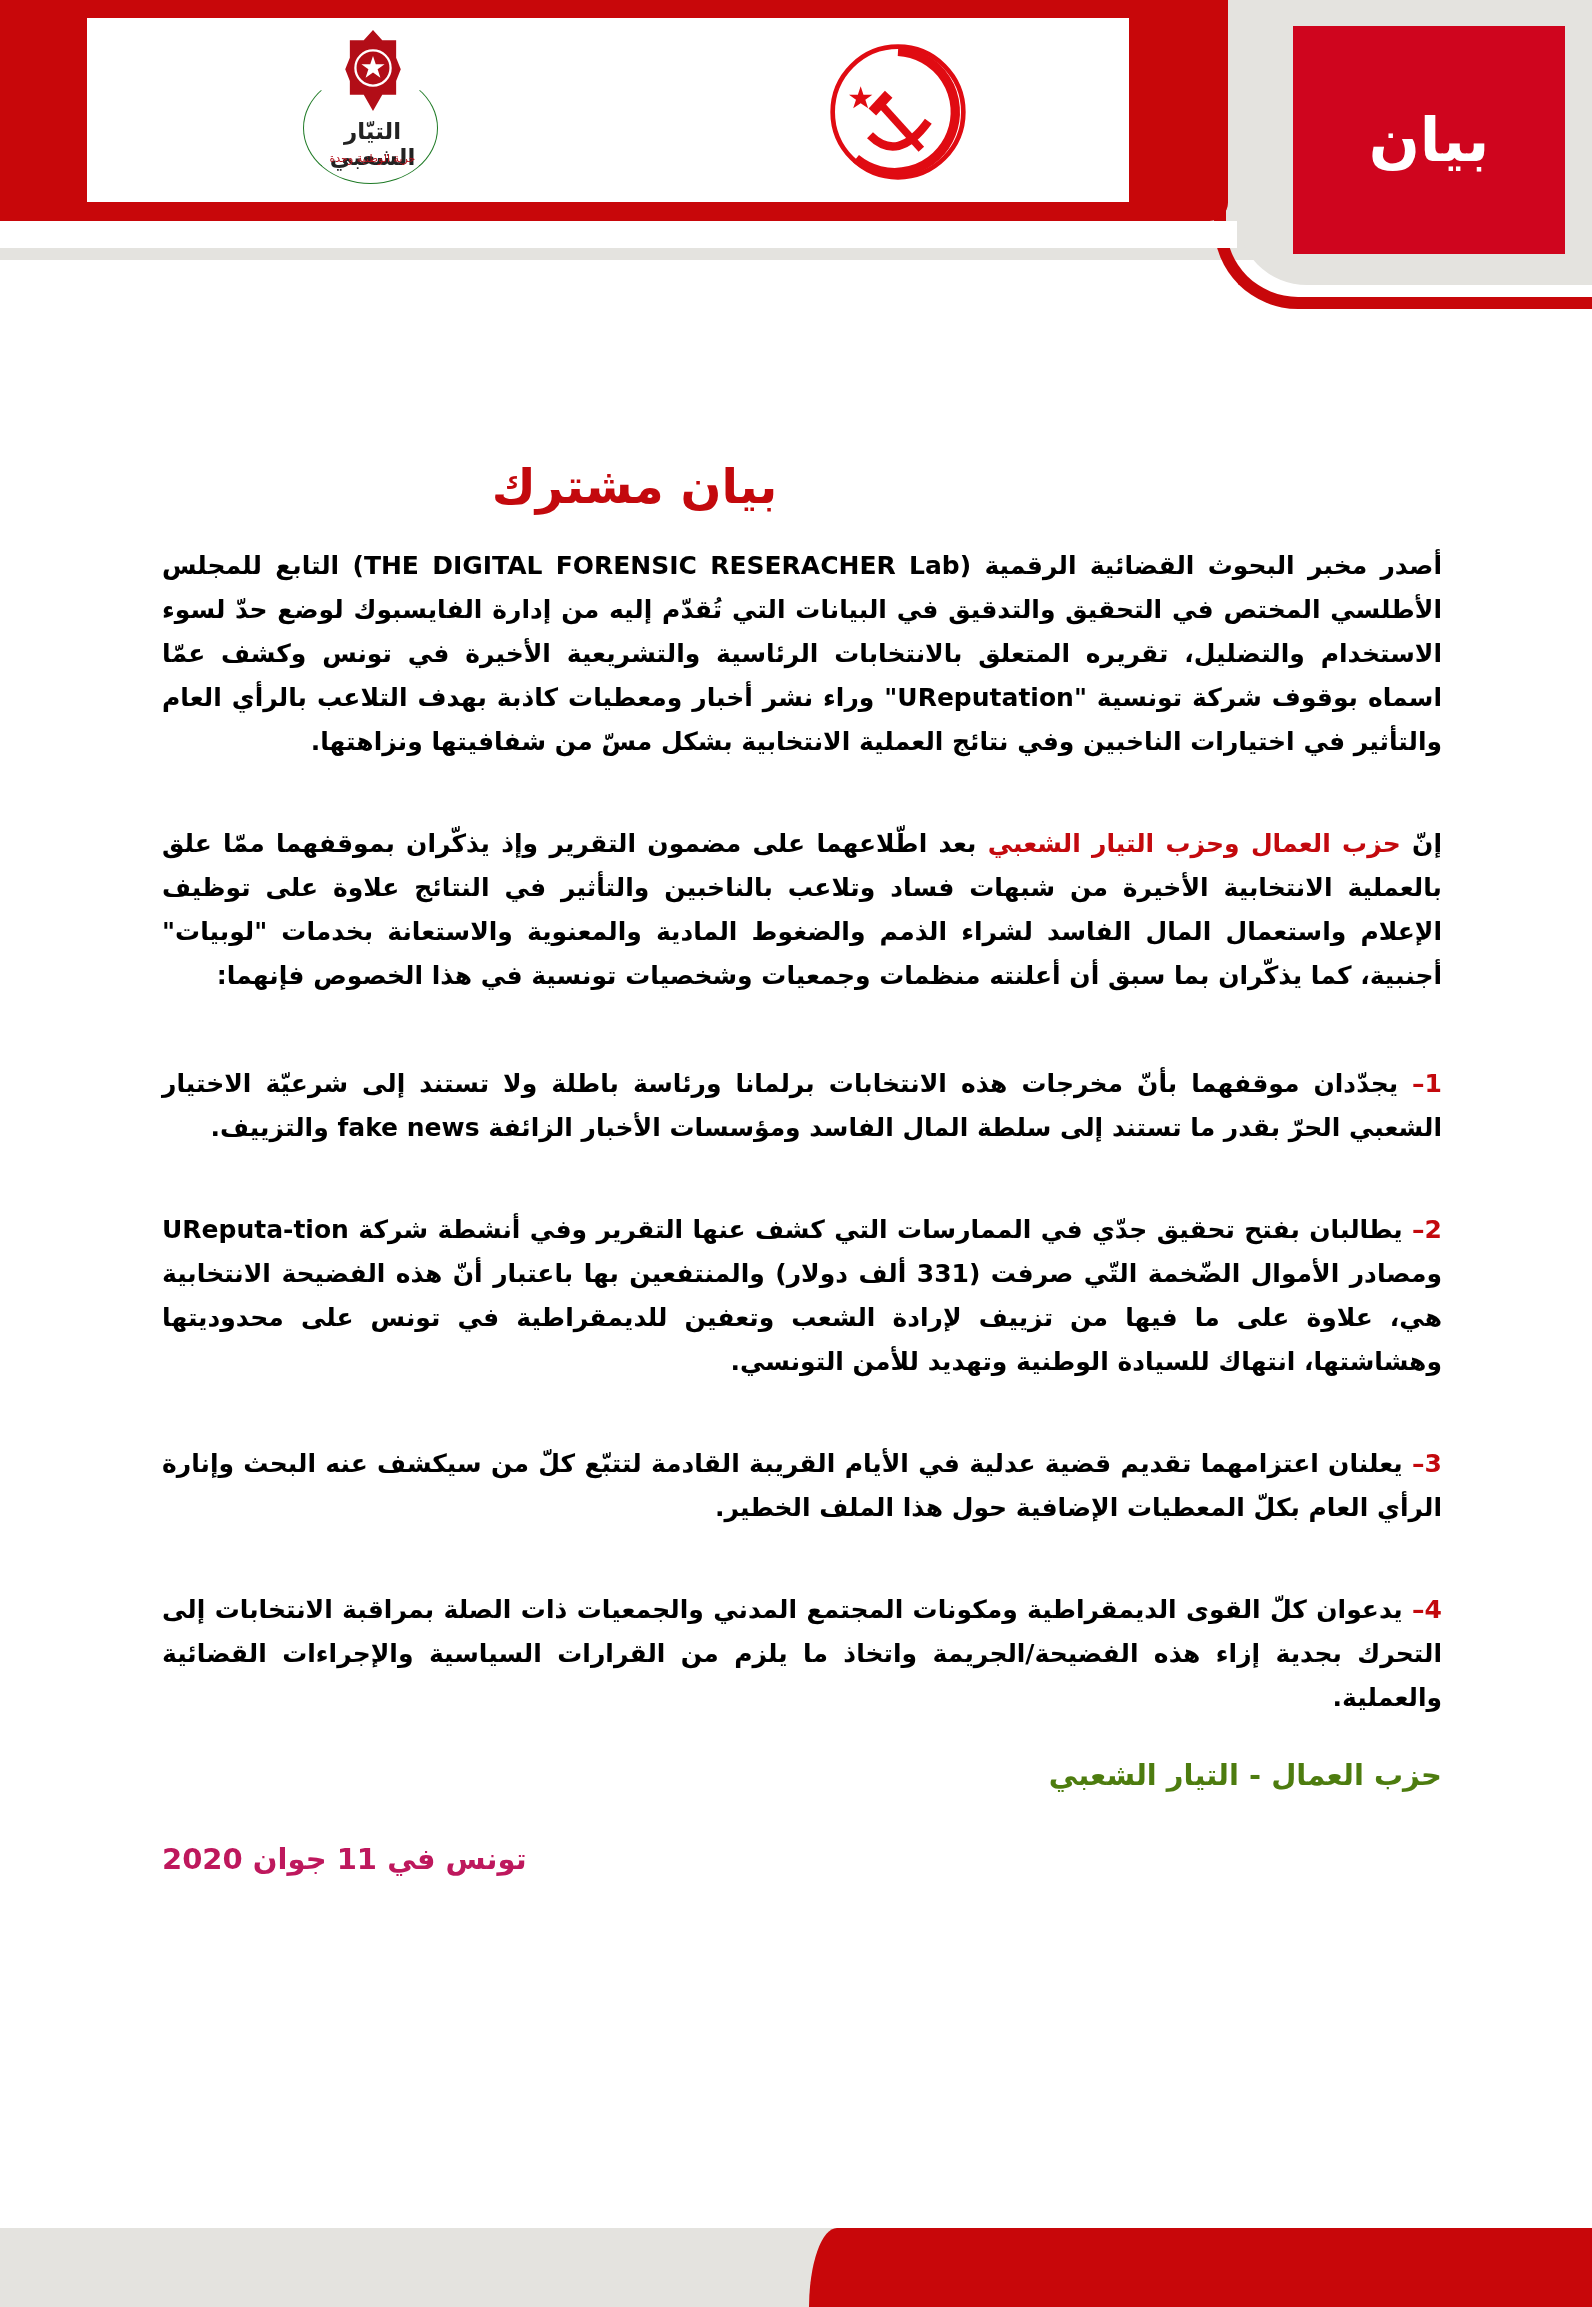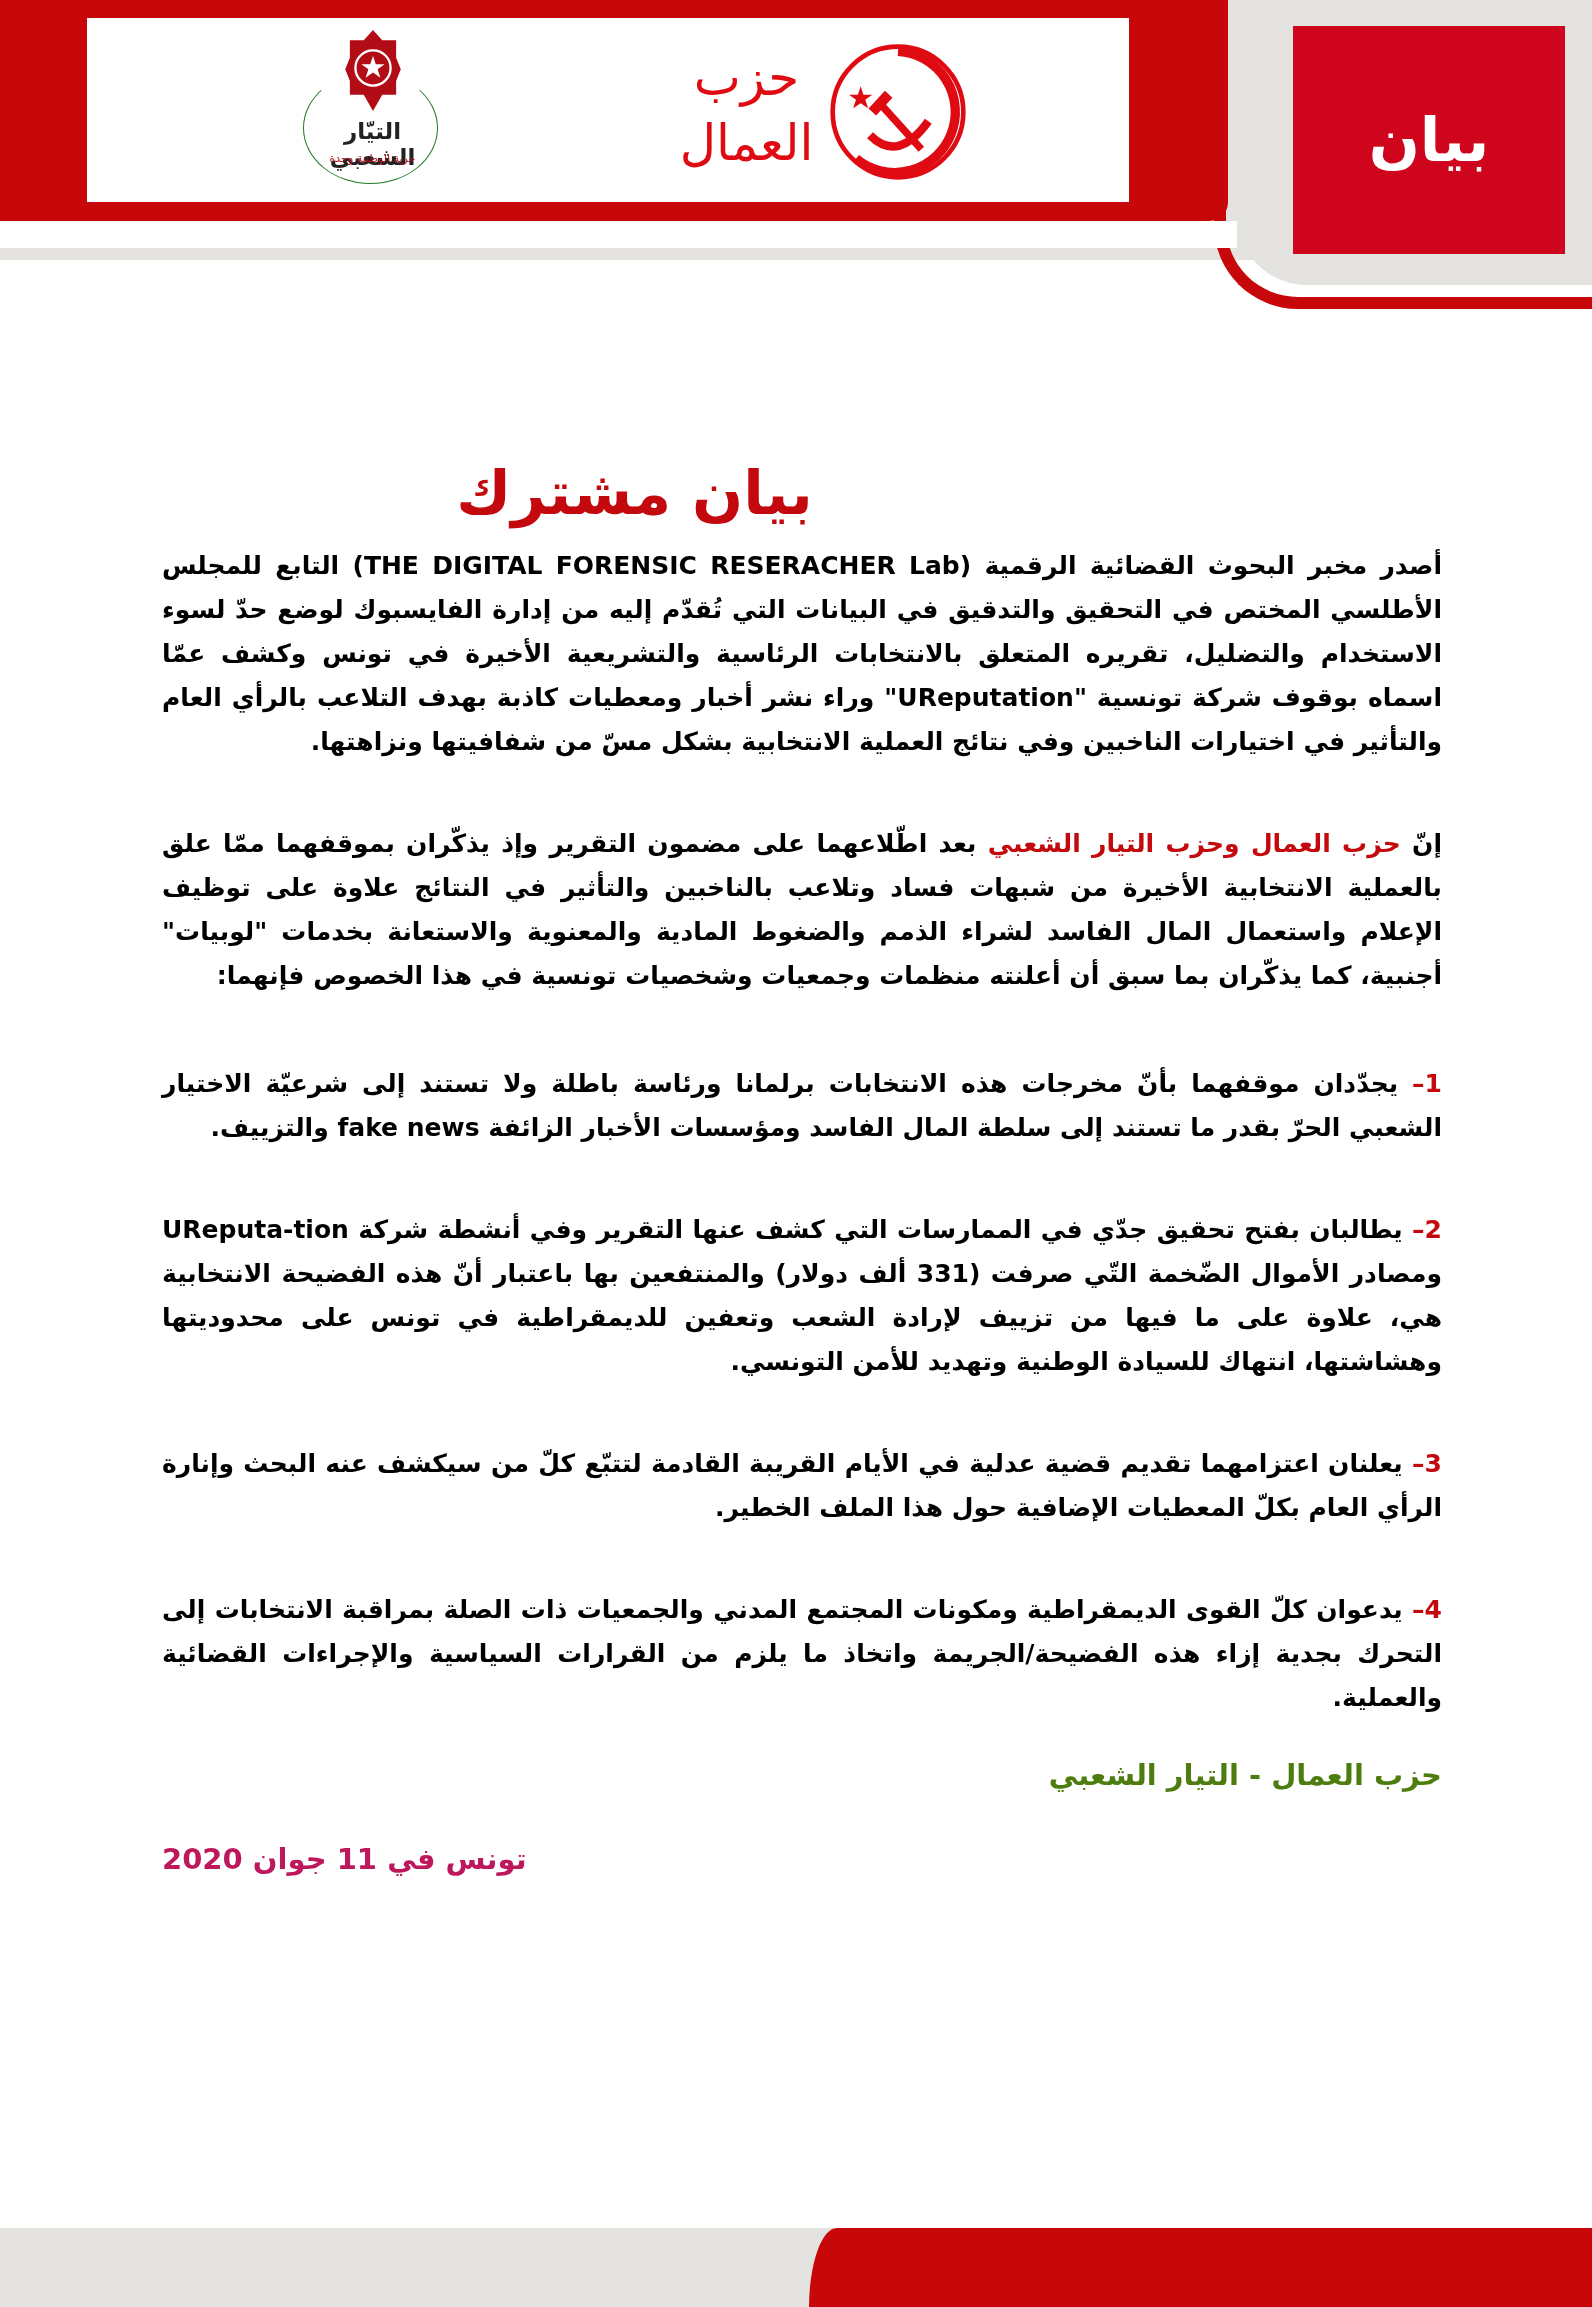--- a/index.html
+++ b/index.html
@@ -68,21 +68,21 @@
   .logo-hizb .emblem {
     position: absolute; left: 158px; top: 4.7px; width: 140px; height: 140px;
   }
   .logo-hizb .txt {
     position: absolute; left: 0; top: 9.3px; width: 153px; text-align: center;
     color: #e00b12; font-size: 50px; line-height: 65px; direction: rtl;
   }
   
   .doc-title {
     position: absolute; left: 0; top: 458px; width: 1269px; text-align: center;
-    color: #c3090d; font-weight: bold; font-size: 60px; direction: rtl;
+    color: #c3090d; font-weight: bold; font-size: 48px; direction: rtl;
   }
   .body-text {
     position: absolute; left: 162px; top: 544px; width: 1280px;
     direction: rtl; text-align: justify; text-align-last: right;
     font-weight: bold; font-size: 25px; line-height: 44px; color: #000;
     font-family: "DejaVu Sans", sans-serif;
   }
   .para { margin: 0; }
   .p1 { margin-bottom: 58px; }
   .p2 { margin-bottom: 64px; }
@@ -124,24 +124,20 @@
   <svg class="star-shape" viewBox="0 0 120 175">
     <polygon points="60,0 80,22 110,22 110,60 120,85 110,110 110,140 80,140 60,175 40,140 10,140 10,110 0,85 10,60 10,22 40,22" fill="#b20d17"></polygon>
     <circle cx="60" cy="82" r="38" fill="none" stroke="#ffffff" stroke-width="5"></circle>
     <polygon points="60,56 66,74 85,74 70,85 76,103 60,92 44,103 50,85 35,74 54,74" fill="#ffffff"></polygon>
   </svg>
   <div class="name">التيّار الشعبي</div>
   <div class="slogan">حرية الوطنية وحدة</div>
 </div>
 
 <div class="logo-hizb">
-  <div class="txt">
-    <div>حزب</div>
-    <div>العمال</div>
-  </div>
   <svg class="emblem" viewBox="0 0 300 300">
     <circle cx="150" cy="150" r="140" fill="none" stroke="#e00b12" stroke-width="10"></circle>
     <path d="M150,20 A130,130 0 1,1 60,250" fill="none" stroke="#e00b12" stroke-width="20"></path>
     <polygon points="70,95 76,113 95,113 80,124 86,142 70,131 54,142 60,124 45,113 64,113" fill="#e00b12"></polygon>
     <path d="M90,200 Q150,260 215,170" fill="none" stroke="#e00b12" stroke-width="18"></path>
     <line x1="110" y1="130" x2="200" y2="230" stroke="#e00b12" stroke-width="16"></line>
     <line x1="95" y1="150" x2="130" y2="112" stroke="#e00b12" stroke-width="22"></line>
   </svg>
 </div>
 

